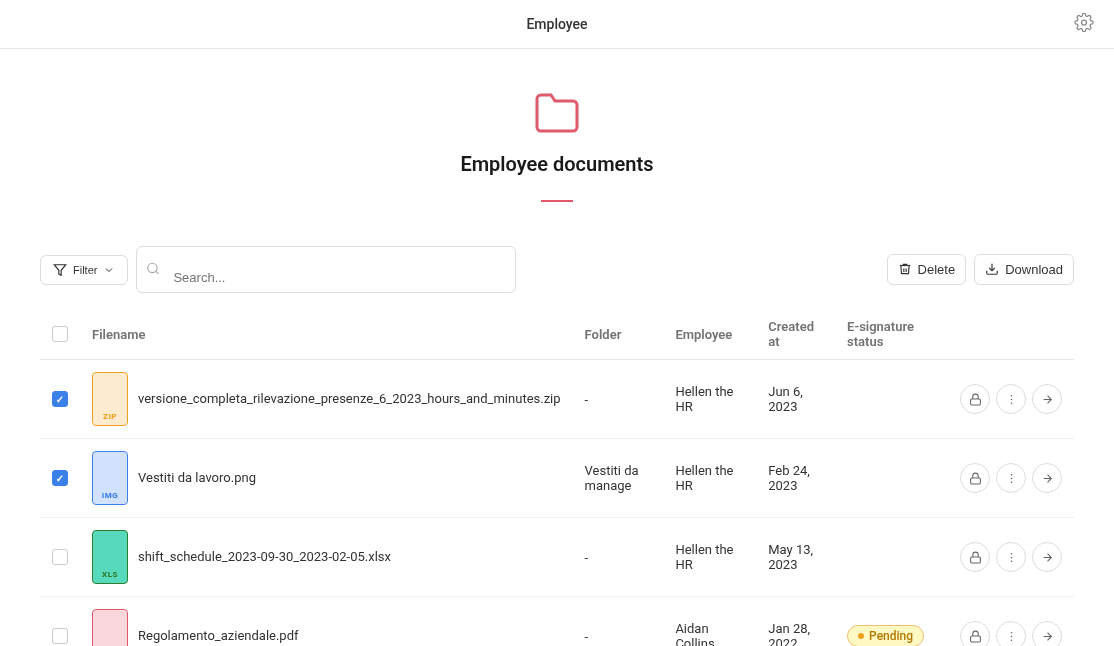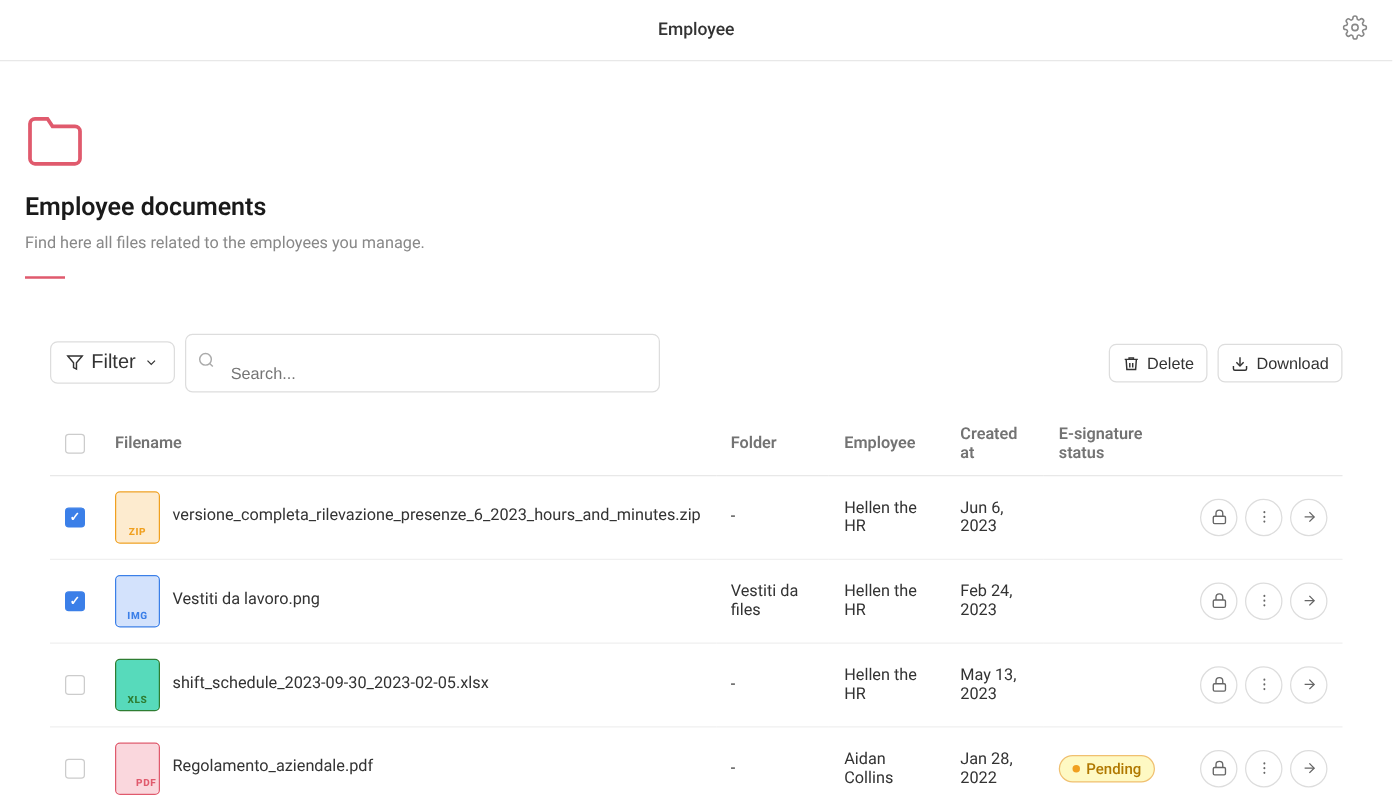--- a/index.html
+++ b/index.html
@@ -32,21 +32,21 @@
       top: 50%;
       transform: translateY(-50%);
       cursor: pointer;
       color: #888;
     }
 
     
     .hero {
       display: flex;
       flex-direction: column;
-      align-items: flex-start;
+      align-items: center;
       padding: 40px 20px 20px;
     }
     .hero-icon {
       color: #e05a6d;
       margin-bottom: 12px;
     }
     .hero-title {
       font-size: 20px;
       font-weight: 600;
       color: #1a1a1a;
@@ -80,21 +80,21 @@
     }
     .filter-btn {
       display: flex;
       align-items: center;
       gap: 6px;
       padding: 7px 12px;
       border: 1px solid #ddd;
       border-radius: 6px;
       background: #fff;
       cursor: pointer;
-      font-size: 16px;
+      font-size: 11px;
       color: #333;
     }
     .search-wrapper {
       position: relative;
     }
     .search-input {
       padding: 23px 12px 7px 36px;
       border: 1px solid #ddd;
       border-radius: 6px;
       font-size: 13px;
@@ -109,21 +109,21 @@
       transform: translateY(-50%);
       color: #aaa;
     }
     .toolbar-right {
       display: flex;
       align-items: center;
       gap: 8px;
     }
     .action-btn {
       display: flex;
-      align-items: flex-end;
+      align-items: flex-start;
       gap: 6px;
       padding: 7px 10px;
       border: 1px solid #ddd;
       border-radius: 6px;
       background: #fff;
       cursor: pointer;
       font-size: 13px;
       color: #333;
     }
 
@@ -177,21 +177,21 @@
     }
 
     
     .file-cell {
       display: flex;
       align-items: center;
       gap: 10px;
     }
     .file-badge {
       width: 36px;
-      height: 42px;
+      height: 54px;
       border-radius: 4px;
       display: flex;
       align-items: flex-end;
       justify-content: center;
       padding-bottom: 4px;
       font-size: 8px;
       font-weight: 700;
       color: #fff;
       position: relative;
       flex-shrink: 0;
@@ -284,21 +284,20 @@
   </div>
 </div>
 
 <div class="hero">
   <div class="hero-icon">
     <svg width="48" height="48" viewBox="0 0 24 24" fill="none" stroke="#e05a6d" stroke-width="1.5">
       <path d="M22 19a2 2 0 0 1-2 2H4a2 2 0 0 1-2-2V5a2 2 0 0 1 2-2h5l2 3h9a2 2 0 0 1 2 2z"></path>
     </svg>
   </div>
   <h1 class="hero-title">Employee documents</h1>
-  <p class="hero-subtitle">Find here all files related to the employees you manage.</p>
   <div class="hero-divider"></div>
 </div>
 
 <div class="toolbar">
   <div class="toolbar-left">
     <button class="filter-btn">
       <svg width="14" height="14" viewBox="0 0 24 24" fill="none" stroke="currentColor" stroke-width="2">
         <polygon points="22 3 2 3 10 12.46 10 19 14 21 14 12.46 22 3"></polygon>
       </svg>
       <span>Filter</span>
@@ -401,21 +400,21 @@
       <div class="checkbox checked"></div>
     </td>
     <td>
       <div class="file-cell">
         <div class="file-badge badge-img">
           <span class="file-badge-label">IMG</span>
         </div>
         <span class="file-name">Vestiti da lavoro.png</span>
       </div>
     </td>
-    <td>Vestiti da files</td>
+    <td>Vestiti da manage</td>
     <td>Hellen the HR</td>
     <td>Feb 24, 2023</td>
     <td>
       
     </td>
     <td>
       <div class="row-actions">
         <div class="icon-btn">
           <svg width="13" height="13" viewBox="0 0 24 24" fill="none" stroke="currentColor" stroke-width="2">
             <rect x="3" y="11" width="18" height="11" rx="2" ry="2"></rect>

